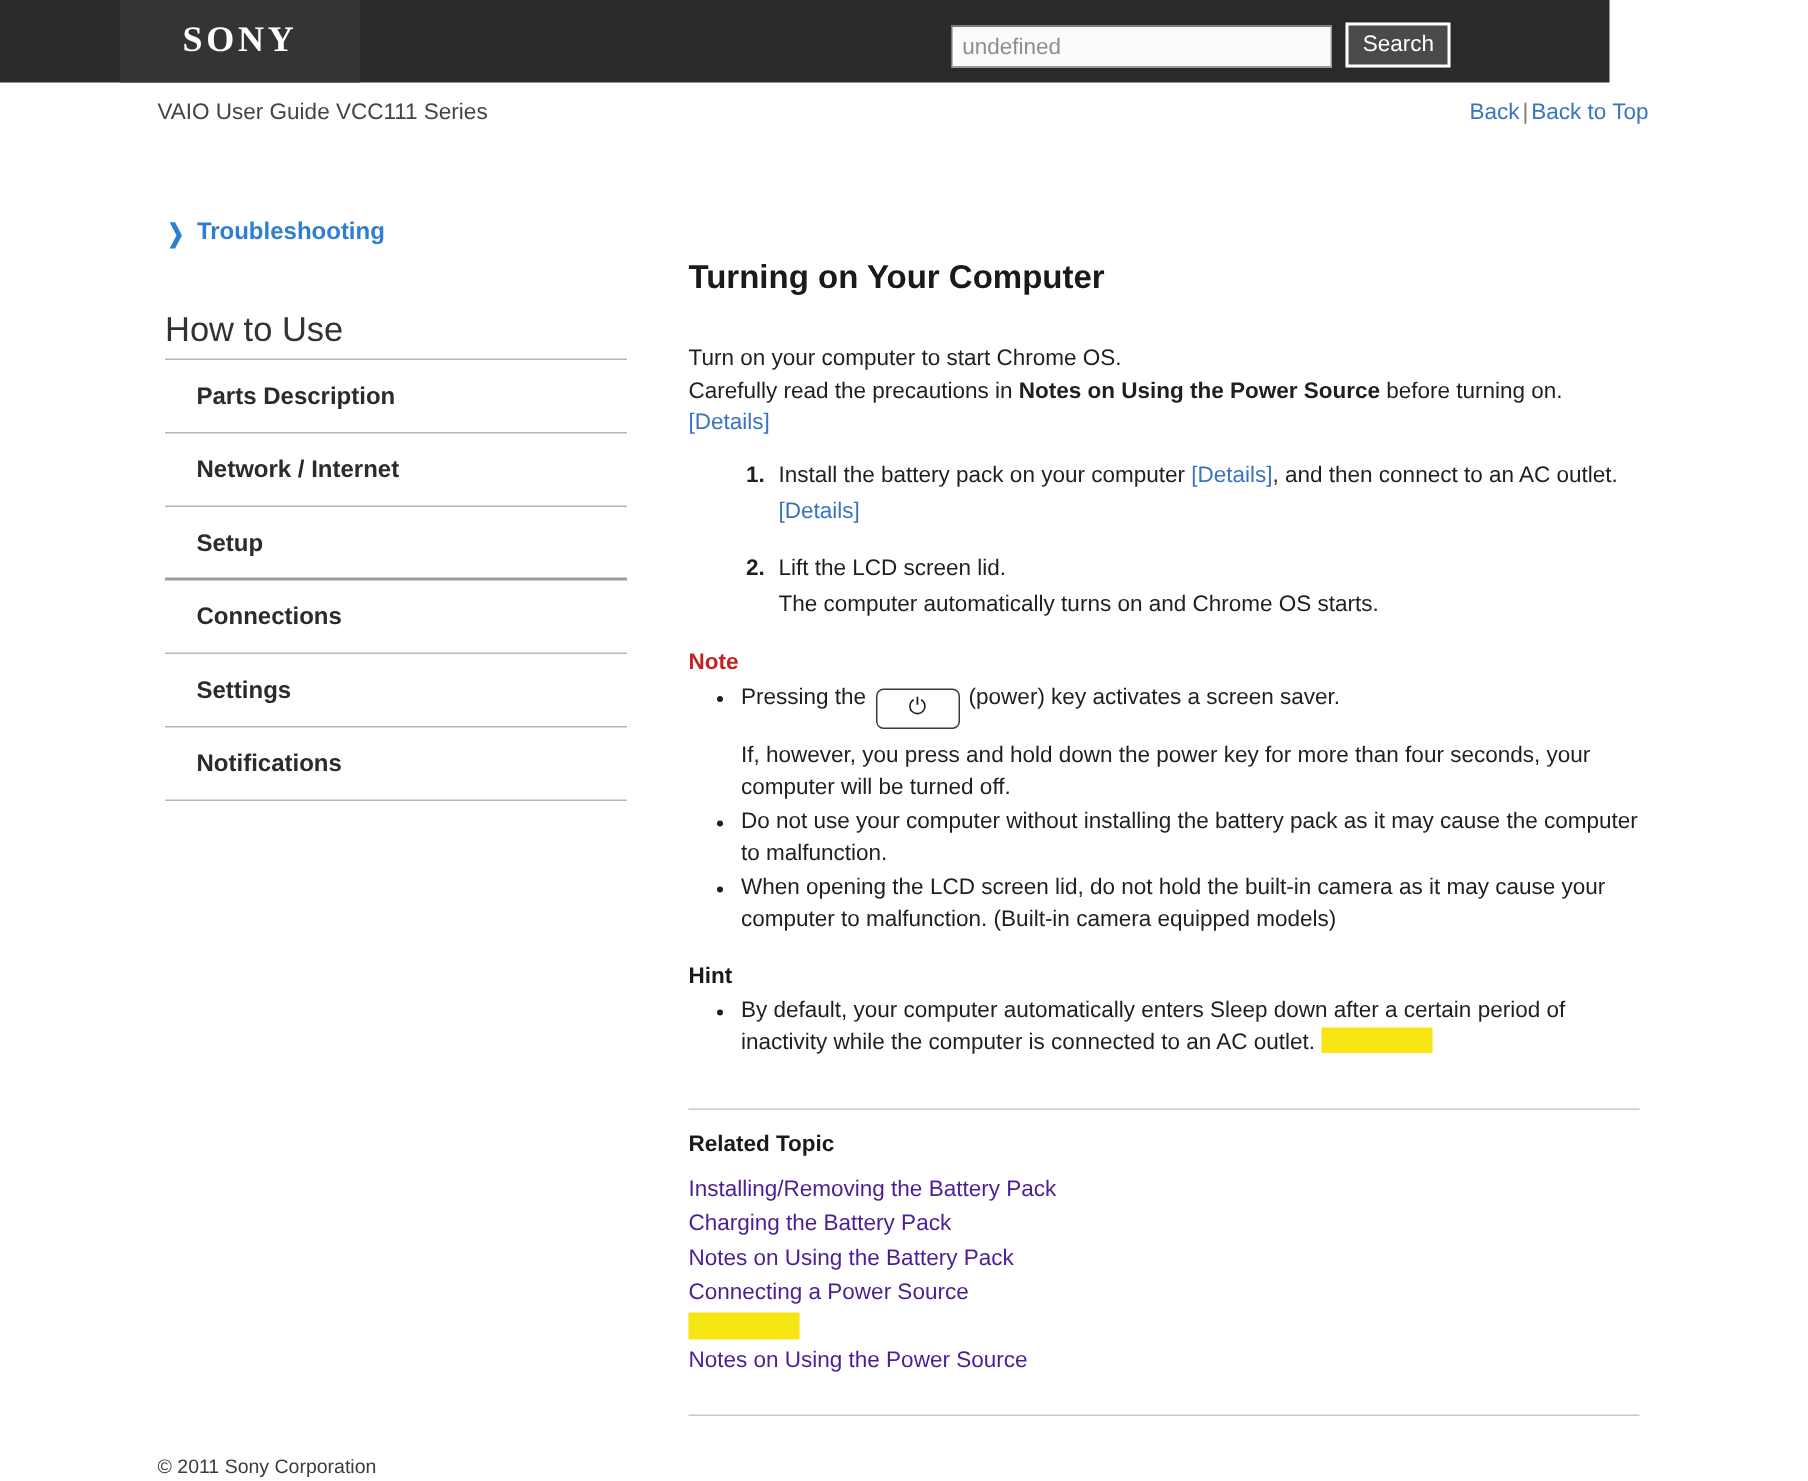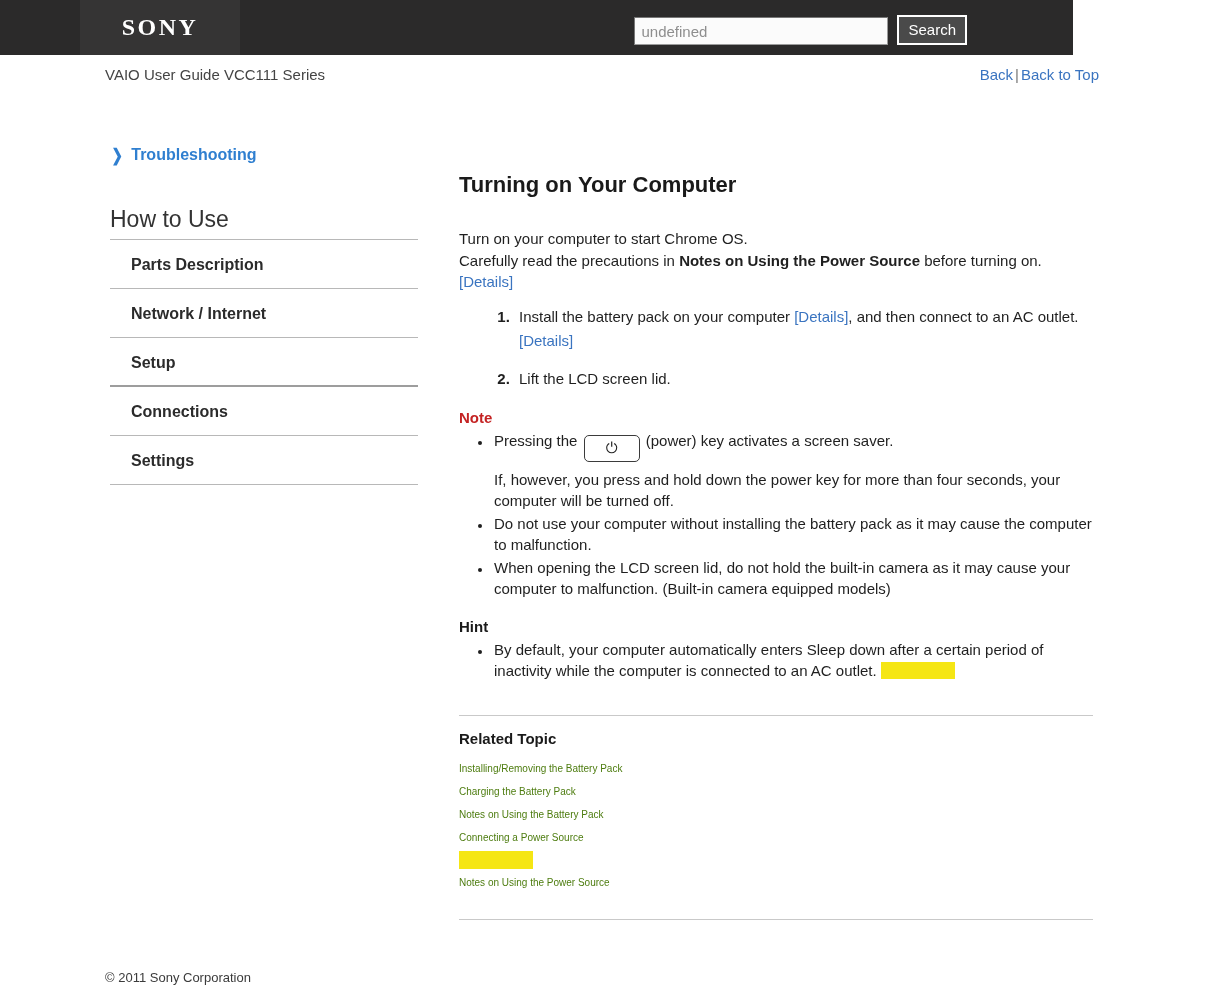--- a/index.html
+++ b/index.html
@@ -250,23 +250,23 @@
     margin: 33px 0 0 0;
   }
   .rt-label {
     font-size: 15px;
     font-weight: bold;
     margin: 14px 0 10px 0;
     color: #1a1a1a;
   }
   .rt-list a {
     display: block;
-    color: #4d7c0f;
+    color: #4c1d95;
     text-decoration: none;
-    font-size: 10px;
+    font-size: 15px;
     line-height: 23px;
   }
   .bottom-divider {
     border: 0;
     border-top: 1px solid #c9c9c9;
     margin: 25px 0 0 0;
   }
 
   
   .footer {
@@ -303,39 +303,41 @@
     <a href="#" class="trouble-link">Troubleshooting</a>
   </div>
 
   <h2 class="howto-title">How to Use</h2>
 
   <div class="side-item">Parts Description</div>
   <div class="side-item">Network / Internet</div>
   <div class="side-item thick">Setup</div>
   <div class="side-item">Connections</div>
   <div class="side-item">Settings</div>
+  <div class="side-item">Notifications</div>
 </div>
 
 <div class="main">
 
   <h1 class="page-title">Turning on Your Computer</h1>
 
   <p class="para">
     <span>Turn on your computer to start Chrome OS.</span><br>
     <span>Carefully read the precautions in </span><b>Notes on Using the Power Source</b><span> before turning on.</span><br>
     <a href="#" class="lnk">[Details]</a>
   </p>
 
   <ol class="steps">
     <li>
       <span>Install the battery pack on your computer </span><a href="#" class="lnk">[Details]</a><span>, and then connect to an AC outlet.</span><br>
       <a href="#" class="lnk">[Details]</a>
     </li>
     <li>
       <span>Lift the LCD screen lid.</span><br>
+      <span>The computer automatically turns on and Chrome OS starts.</span>
     </li>
   </ol>
 
   <div class="sect-label note">Note</div>
   <ul class="bullets">
     <li>
       <span>Pressing the</span>
       <span class="power-key">⏻</span>
       <span>(power) key activates a screen saver.</span>
       <div class="sub-para">If, however, you press and hold down the power key for more than four seconds, your computer will be turned off.</div>

